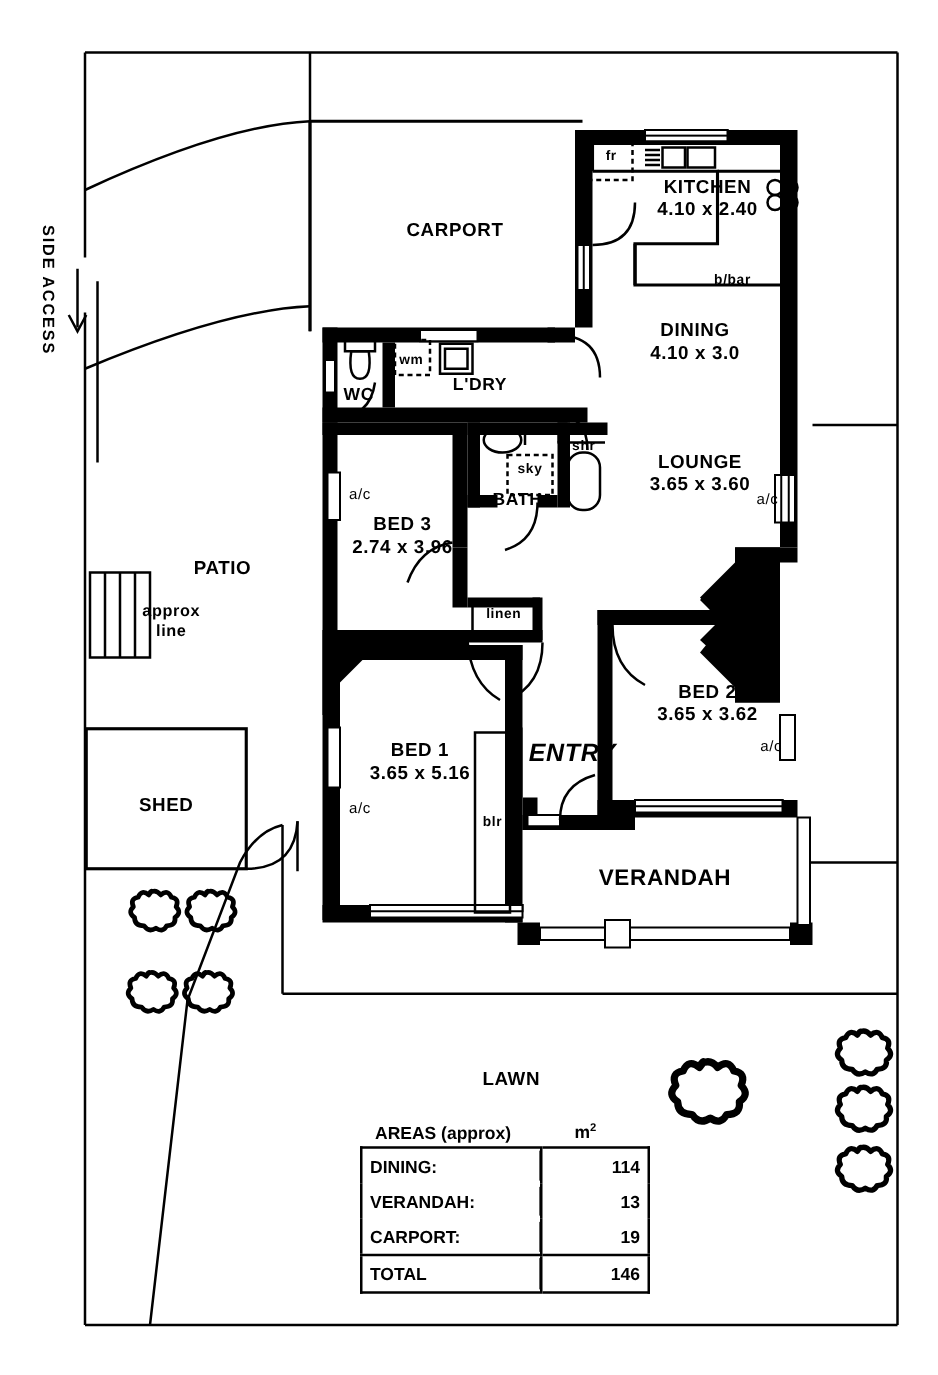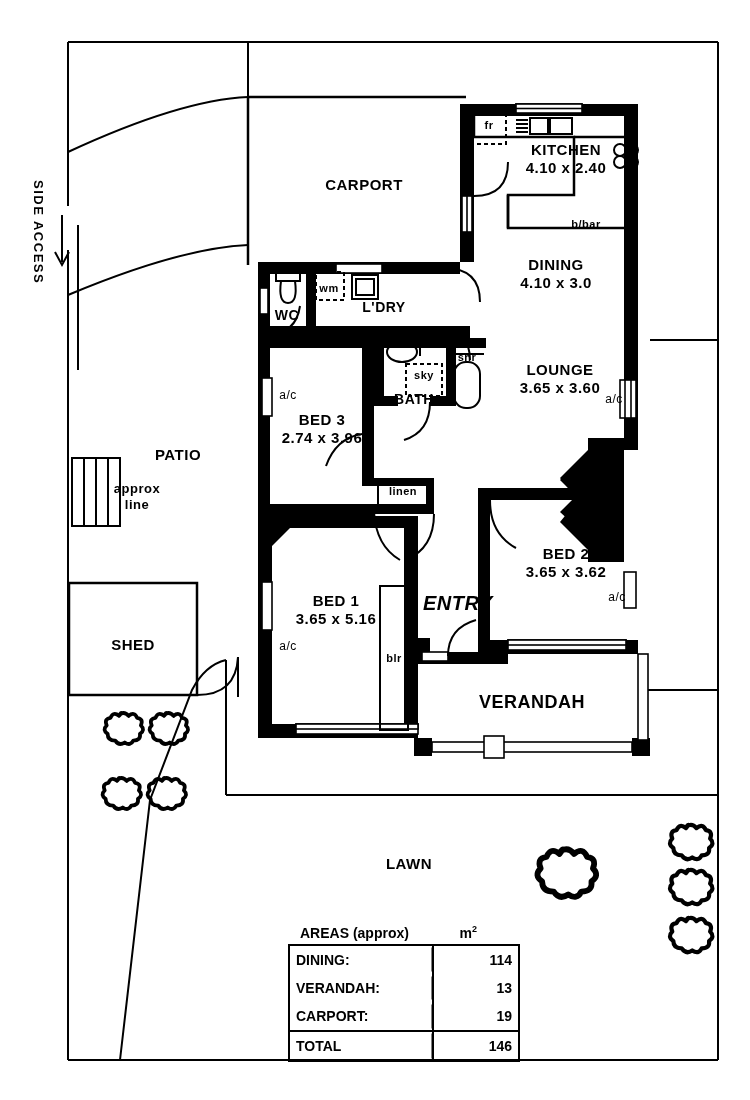--- a/index.html
+++ b/index.html
@@ -8,21 +8,21 @@
   #plan svg{position:absolute;left:0;top:0;}
   .lbl{position:absolute;color:#000;white-space:nowrap;font-weight:700;
        font-family:"Liberation Sans",sans-serif;letter-spacing:.5px;}
   .room{font-size:15px;}
   .room .dim{font-weight:700;font-size:15px;}
   .tiny{font-size:11px;font-weight:700;}
   .tiny2{font-size:10px;font-weight:400;}
   .ctr{transform:translateX(-50%);text-align:center;}
   .lines{line-height:1.2;}
   
-  #areas{position:absolute;left:288px;top:924px;width:193px;}
+  #areas{position:absolute;left:288px;top:897px;width:193px;}
   #areas .hdr{display:flex;justify-content:space-between;align-items:flex-end;
               padding:0 4px 3px 12px;font-size:14px;font-weight:700;}
   #areas .sup{font-size:9px;vertical-align:super;}
   #areas table{border-collapse:collapse;width:232px;border:2.5px solid #000;}
   #areas td{border:0;padding:3px 6px;font-size:14px;font-weight:700;height:22px;}
   #areas td.num{text-align:right;border-left:2.5px solid #000;width:72px;
                 box-shadow:-4px 0 0 -2.5px #000;}
   #areas tr.sep td{border-top:2.5px solid #000;}
   .sideaccess{position:absolute;left:31px;top:180px;font-size:13px;font-weight:700;
               writing-mode:vertical-rl;letter-spacing:1.5px;}

